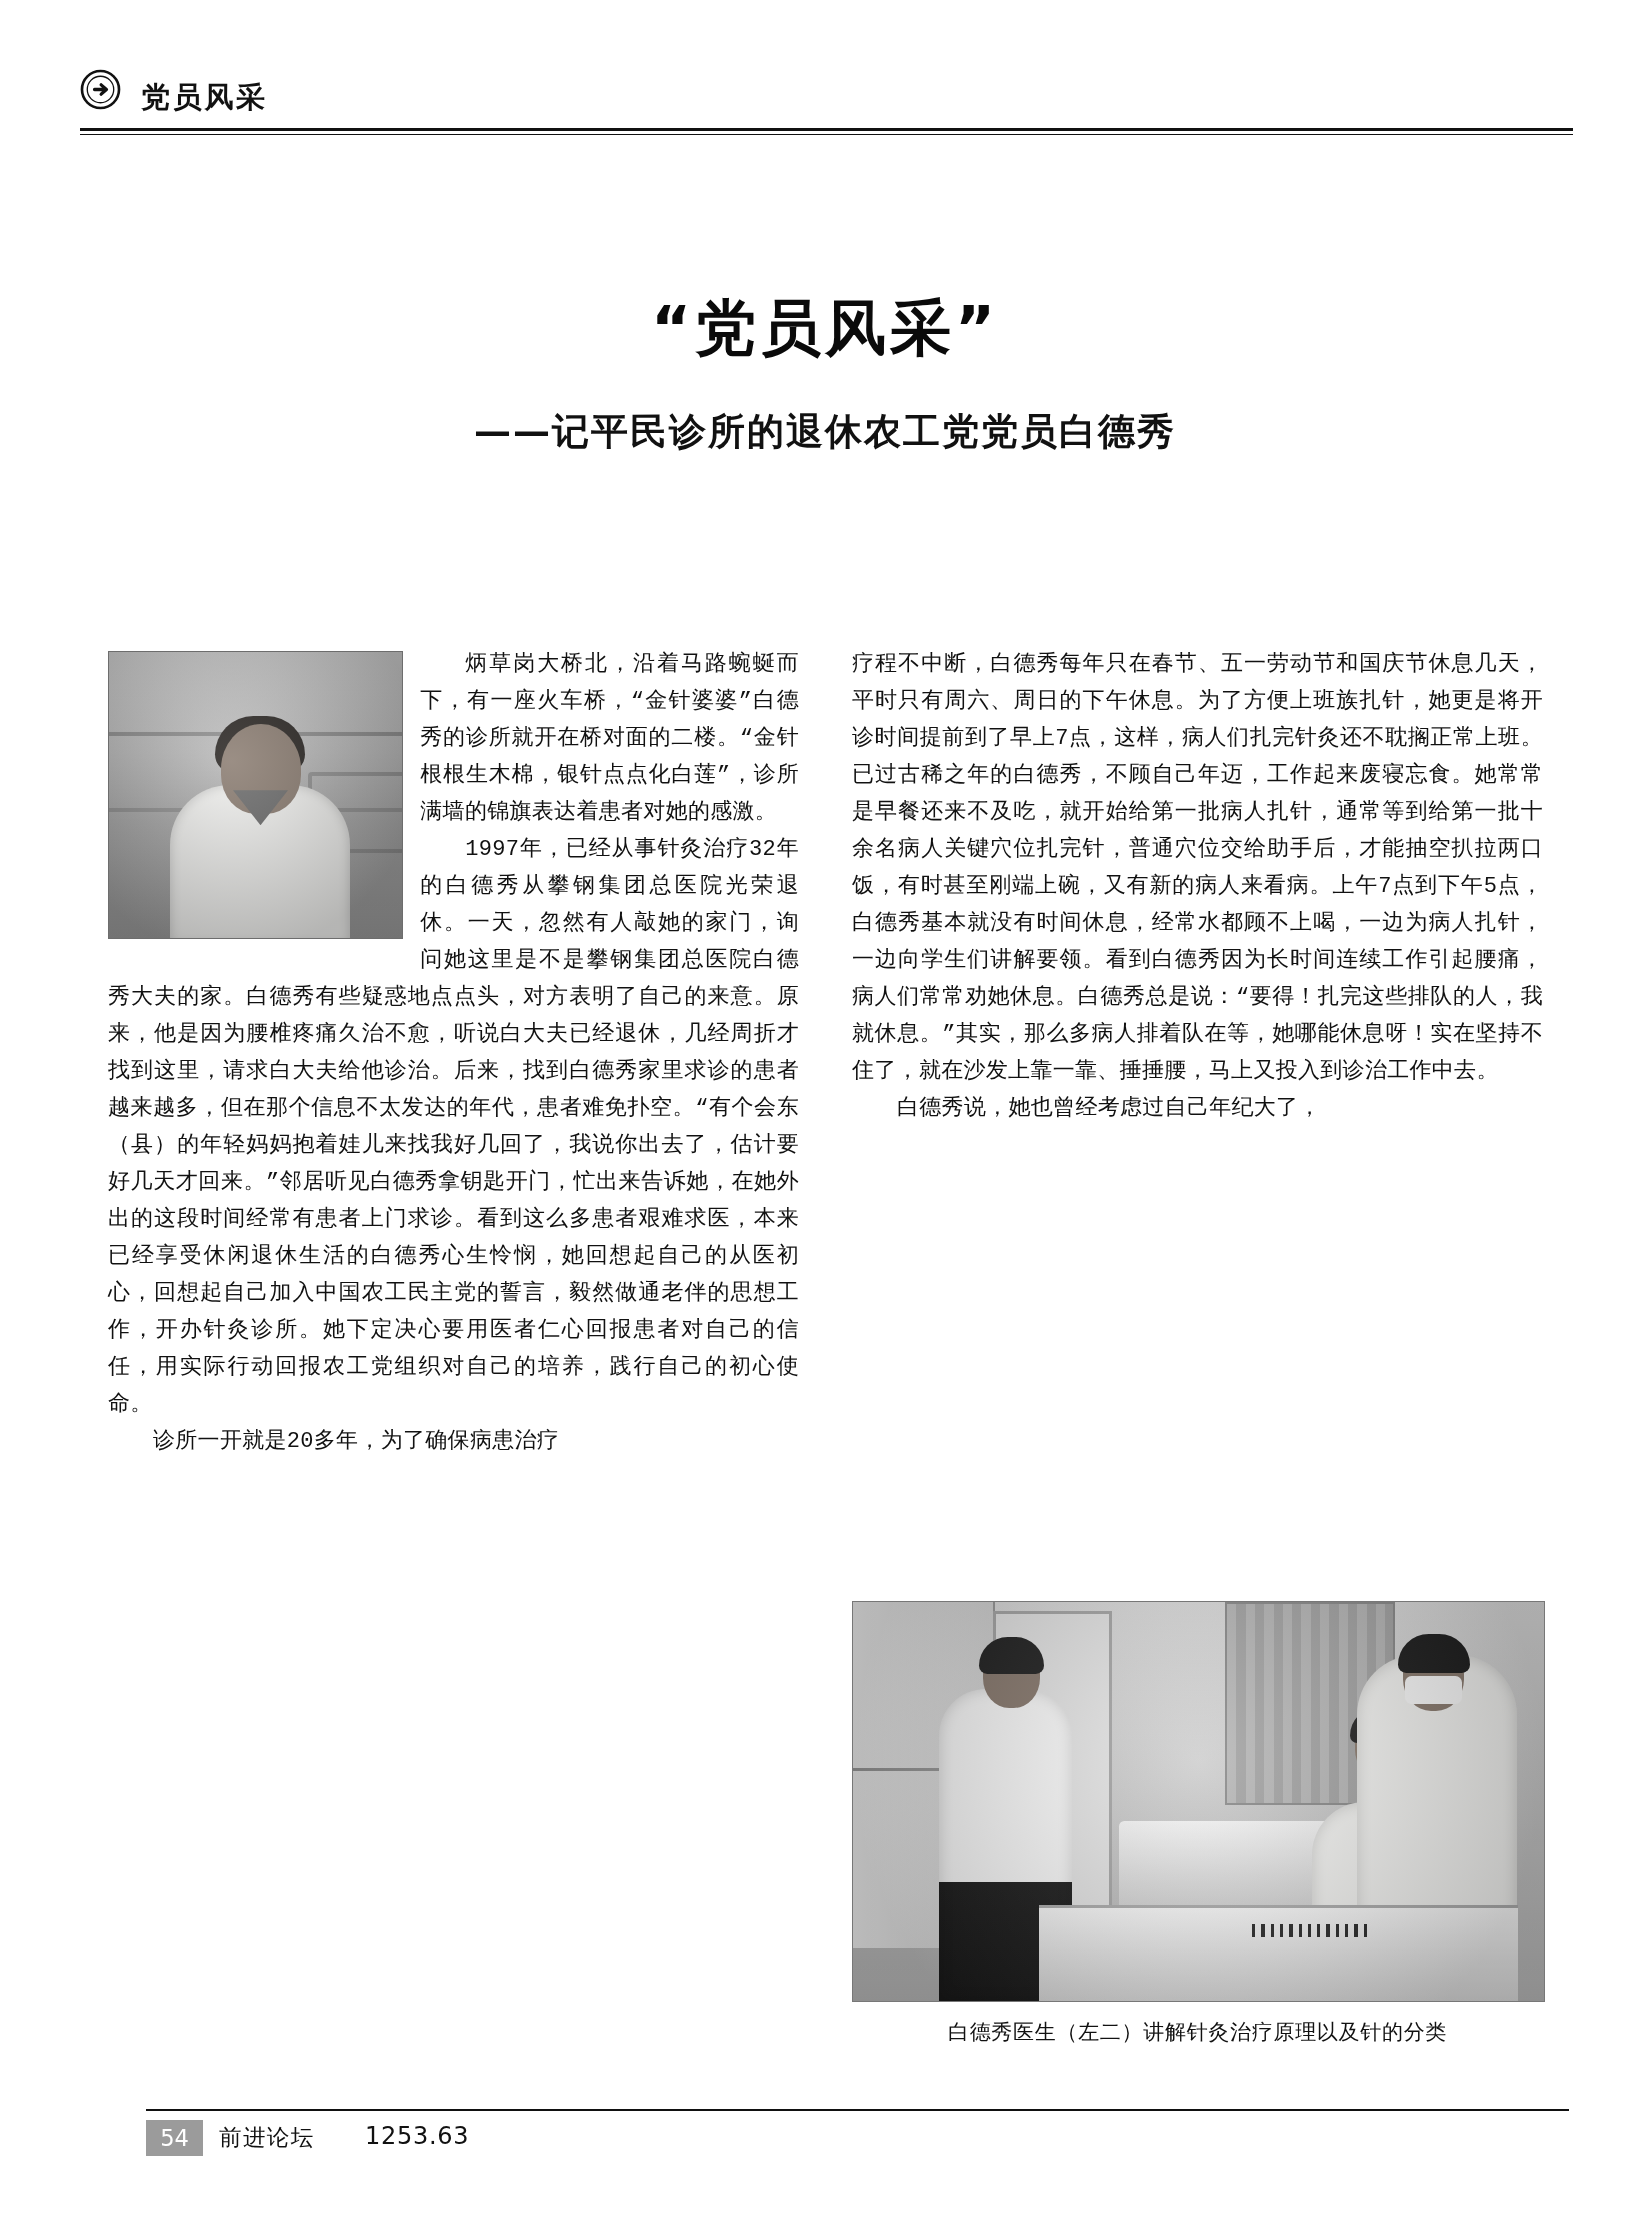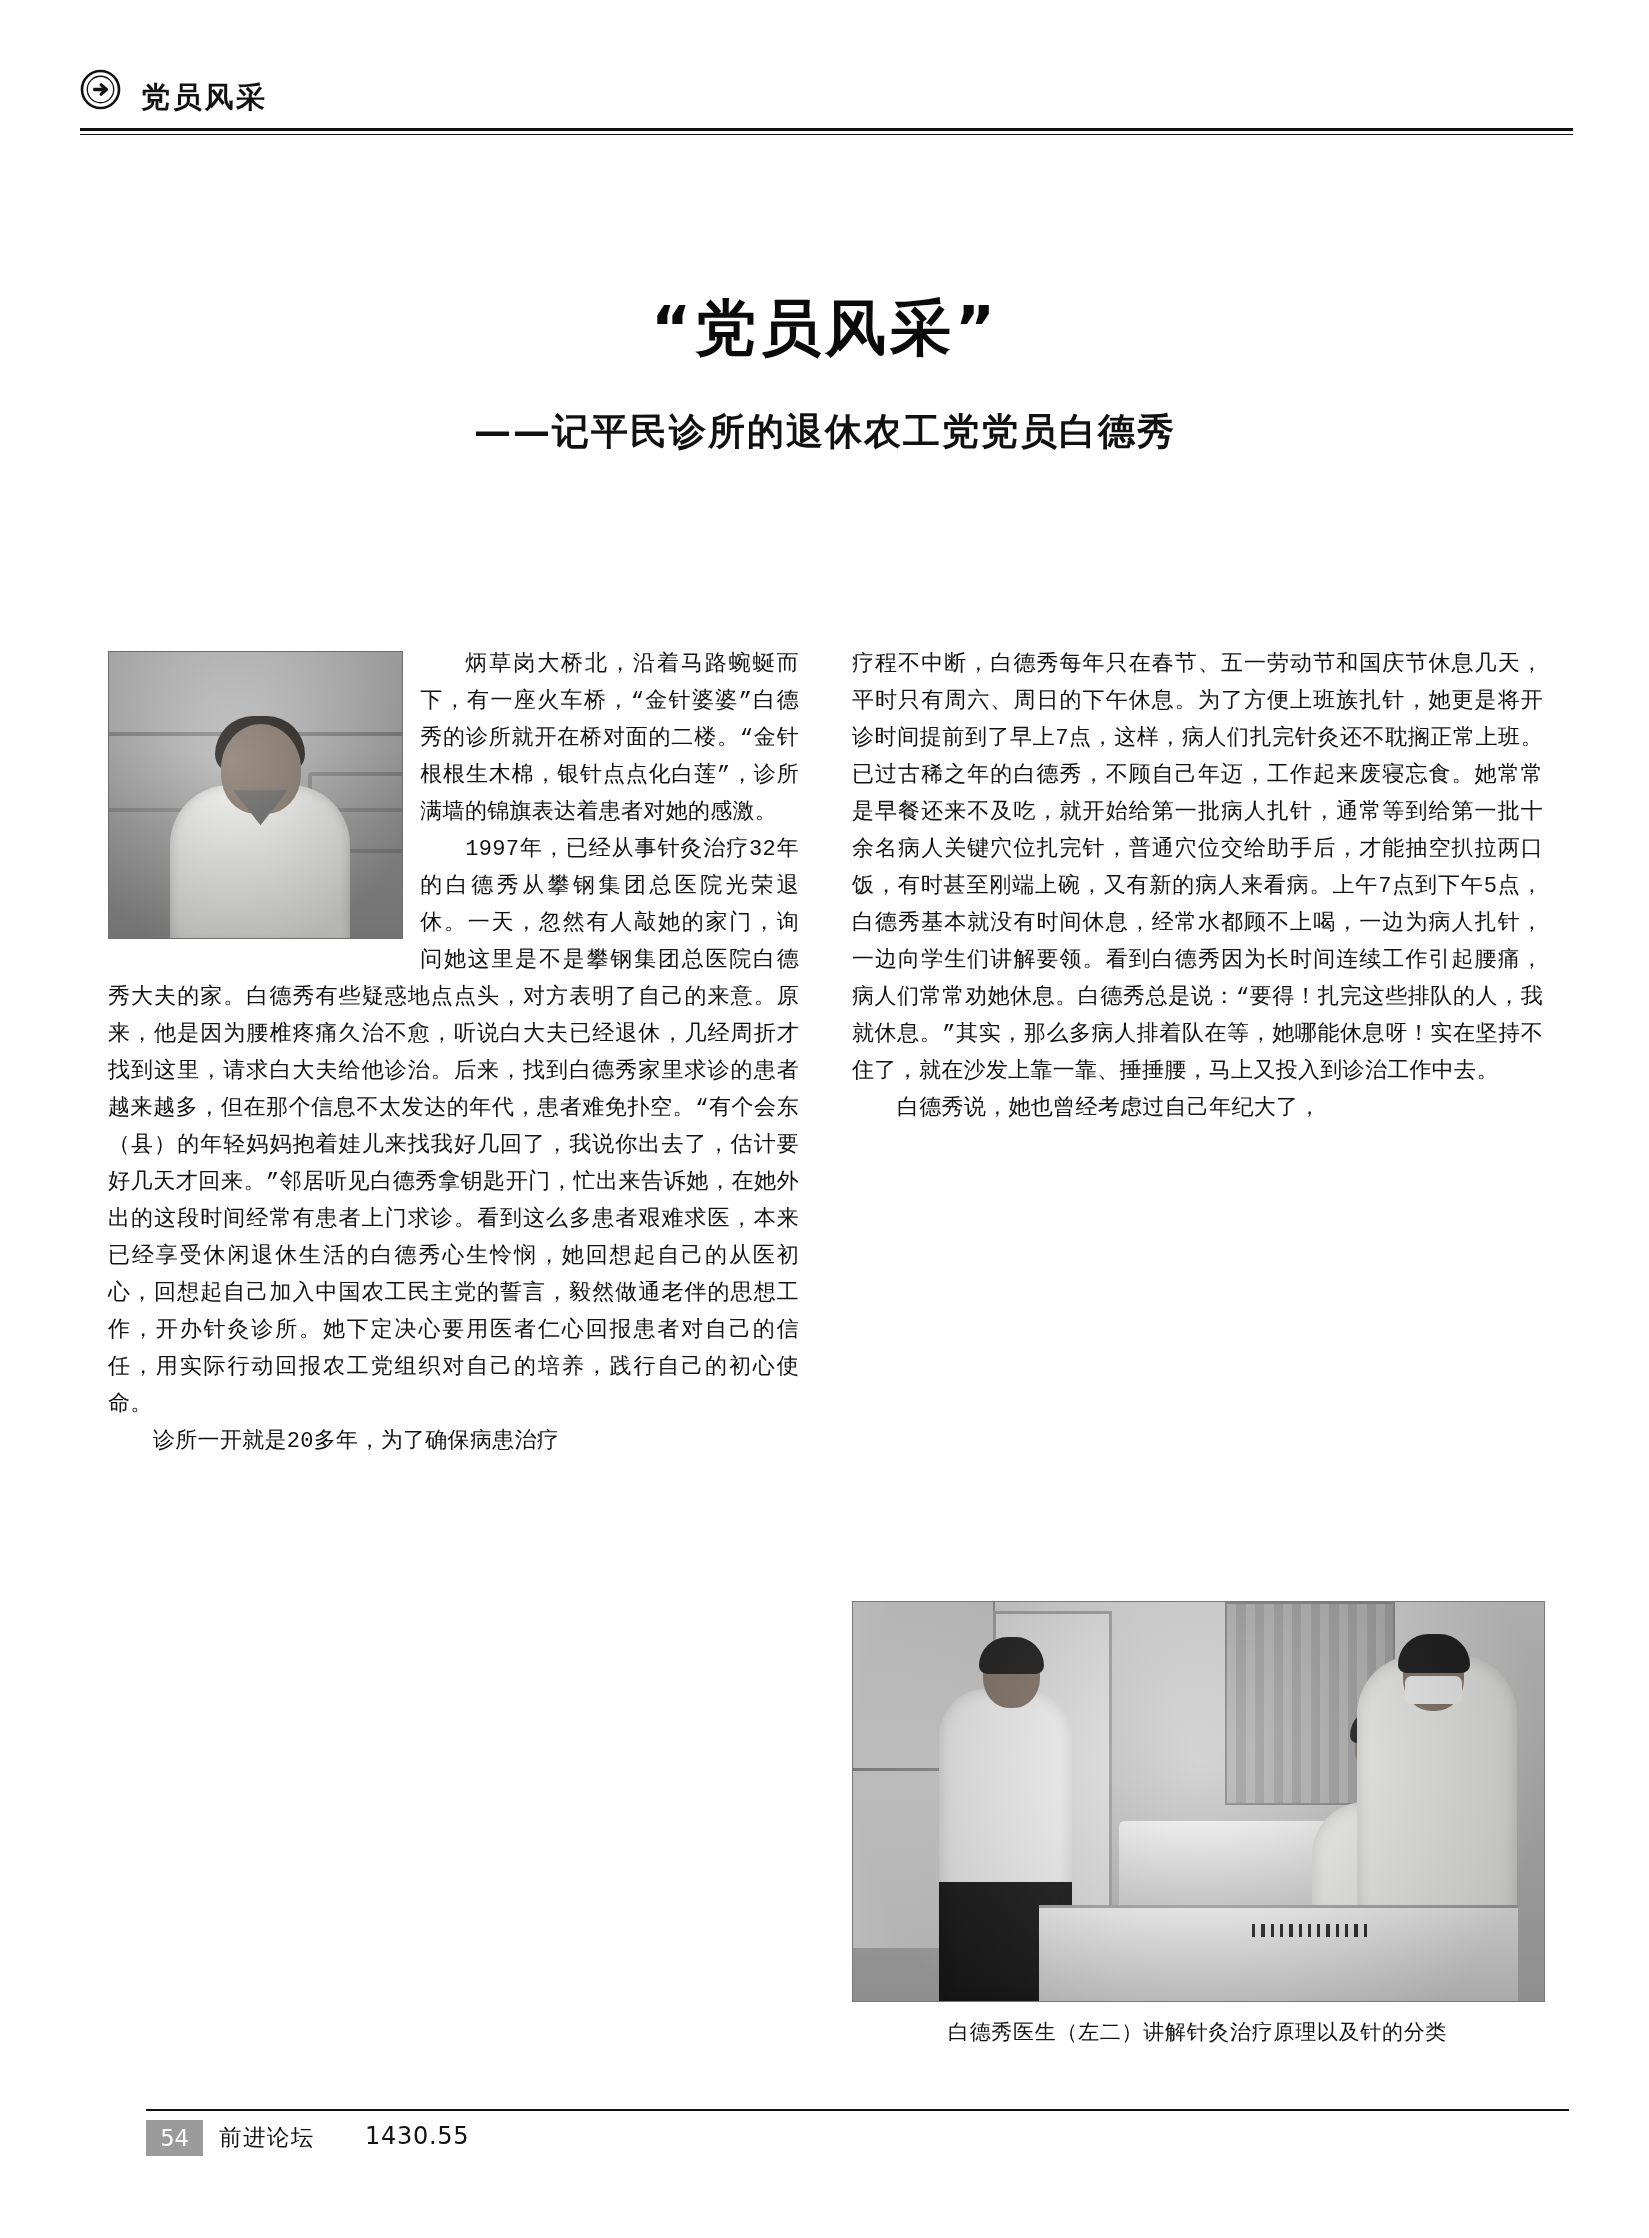--- a/index.html
+++ b/index.html
@@ -410,17 +410,17 @@
       <div class="needles"></div>
       <div class="grain"></div>
     </div>
     <div class="caption">白德秀医生（左二）讲解针灸治疗原理以及针的分类</div>
   </div>
 
   <div class="footer">
     <div class="footer-rule"></div>
     <div class="page-num-box">54</div>
     <div class="footer-text">前进论坛</div>
-    <div class="footer-date">1430.55</div>
+    <div class="footer-date">1253.63</div>
   </div>
 
 </div>
 
 
 </body></html>

